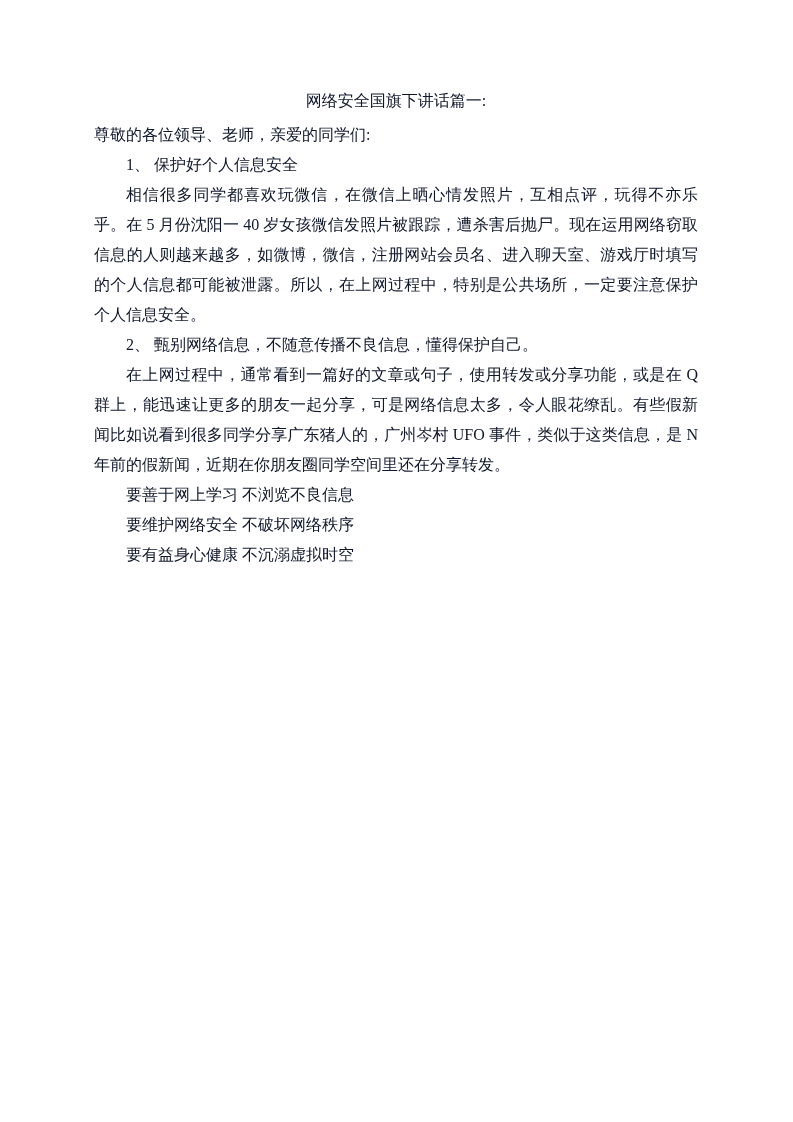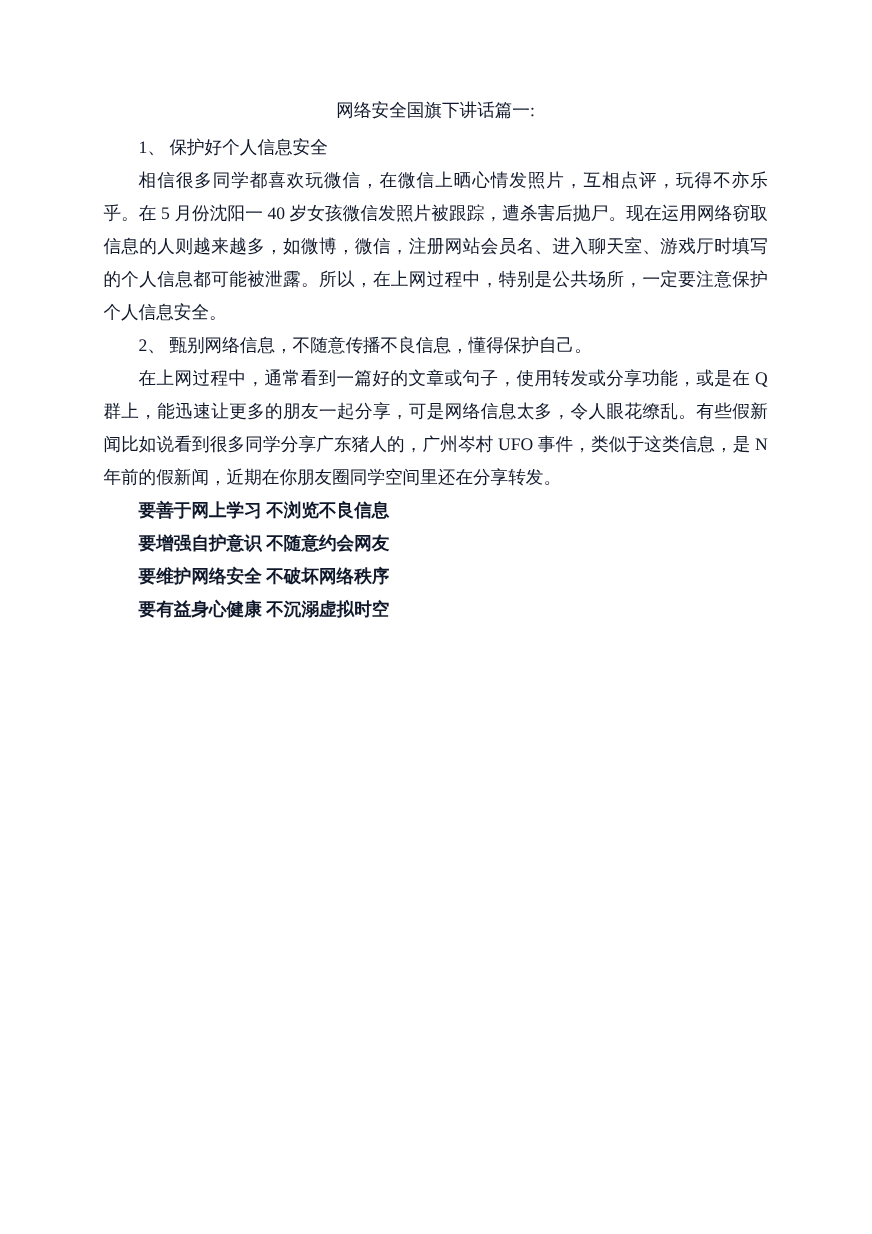--- a/index.html
+++ b/index.html
@@ -30,38 +30,37 @@
       margin: 0;
       line-height: 30px;
       text-align: justify;
       word-break: break-all;
     }
     .para.indent {
       text-indent: 2em;
     }
     .para.pledge {
       text-align: left;
-      font-weight: bold;
     }
   </style>
 </head>
 <body>
 
 <div class="page">
   <h1 class="doc-title">网络安全国旗下讲话篇一:</h1>
 
+  <p class="para">尊敬的各位领导、老师，亲爱的同学们:</p>
 
 
   <p class="para indent">1、 保护好个人信息安全</p>
 
   <p class="para indent">相信很多同学都喜欢玩微信，在微信上晒心情发照片，互相点评，玩得不亦乐乎。在 5 月份沈阳一 40 岁女孩微信发照片被跟踪，遭杀害后抛尸。现在运用网络窃取信息的人则越来越多，如微博，微信，注册网站会员名、进入聊天室、游戏厅时填写的个人信息都可能被泄露。所以，在上网过程中，特别是公共场所，一定要注意保护个人信息安全。</p>
 
   <p class="para indent">2、 甄别网络信息，不随意传播不良信息，懂得保护自己。</p>
 
   <p class="para indent">在上网过程中，通常看到一篇好的文章或句子，使用转发或分享功能，或是在 Q 群上，能迅速让更多的朋友一起分享，可是网络信息太多，令人眼花缭乱。有些假新闻比如说看到很多同学分享广东猪人的，广州岑村 UFO 事件，类似于这类信息，是 N 年前的假新闻，近期在你朋友圈同学空间里还在分享转发。</p>
 
 
 
   <p class="para indent pledge">要善于网上学习 不浏览不良信息</p>
-  <p class="para indent pledge">要增强自护意识 不随意约会网友</p>
   <p class="para indent pledge">要维护网络安全 不破坏网络秩序</p>
   <p class="para indent pledge">要有益身心健康 不沉溺虚拟时空</p>
 </div>
 
 </body></html>

